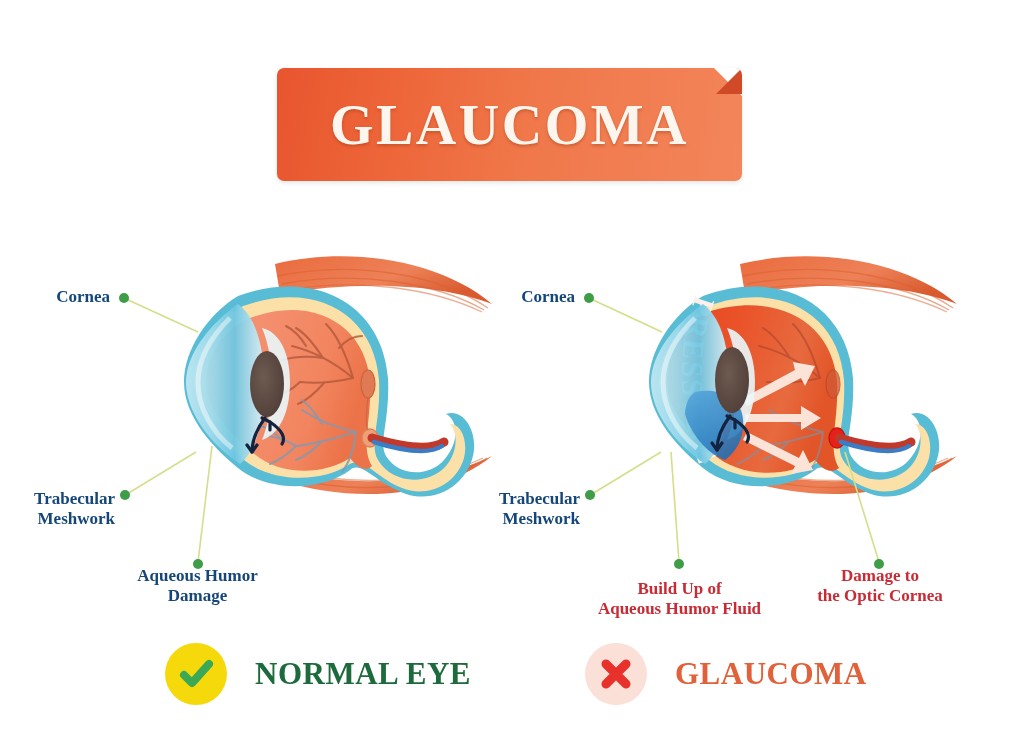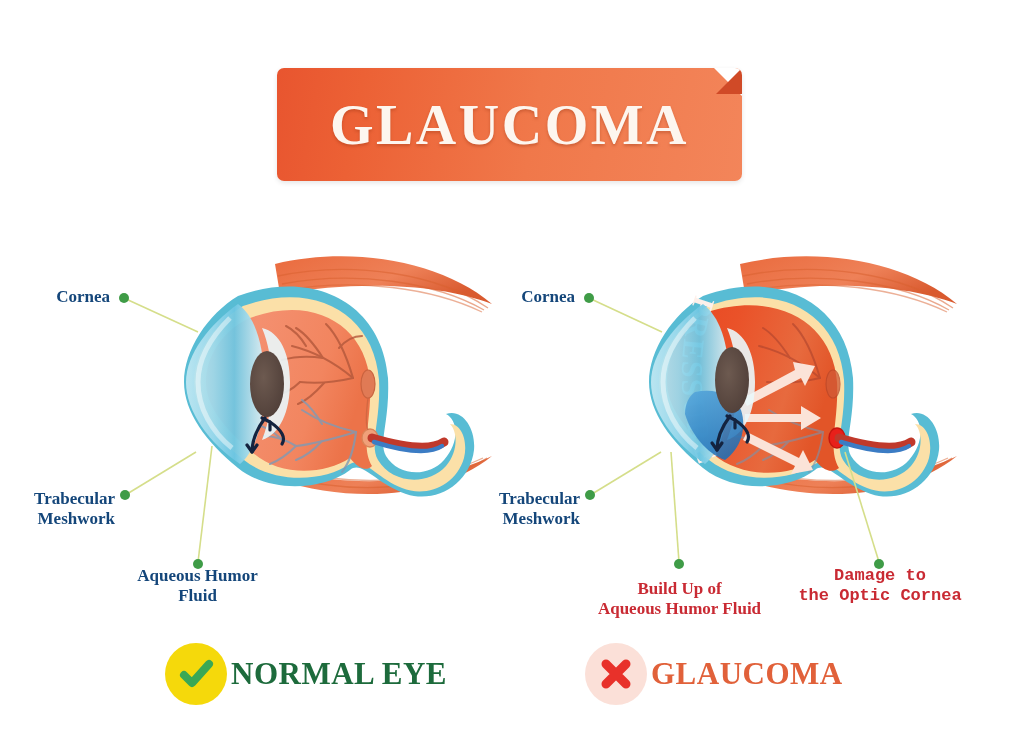--- a/index.html
+++ b/index.html
@@ -68,21 +68,21 @@
   .lbl.navy  { color: #14467a; }
   .lbl.crimson { color: #c92a33; }
   .lbl.right-al { text-align: right; }
   .lbl.center-al { text-align: center; }
 
   
   .legend-item {
     position: absolute;
     display: flex;
     align-items: center;
-    gap: 4px;
+    gap: 28px;
     text-align: center;
   }
   .legend-badge {
     width: 62px; height: 62px;
     border-radius: 50%;
     display: flex; align-items: center; justify-content: center;
     flex: 0 0 auto;
   }
   .badge-normal { background: #f5d90b; }
   .badge-glaucoma { background: #fbe0d8; }
@@ -386,29 +386,29 @@
       <circle cx="590" cy="495" r="5"></circle>
       <circle cx="679" cy="564" r="5"></circle>
       <circle cx="879" cy="564" r="5"></circle>
     </g>
   </svg>
 
   <div class="lbl navy right-al" style="left:-5px; top:287px; width:115px;">Cornea</div>
 
   <div class="lbl navy right-al" style="left:-40px; top:489px; width:155px;"><span>Trabecular</span><br><span>Meshwork</span></div>
 
-  <div class="lbl navy center-al" style="left:95px; top:566px; width:205px;"><span>Aqueous Humor</span><br><span>Fluid</span></div>
+  <div class="lbl navy center-al" style="left:95px; top:566px; width:205px;"><span>Aqueous Humor</span><br><span>Damage</span></div>
 
   <div class="lbl navy right-al" style="left:460px; top:287px; width:115px;">Cornea</div>
 
   <div class="lbl navy right-al" style="left:425px; top:489px; width:155px;"><span>Trabecular</span><br><span>Meshwork</span></div>
 
   <div class="lbl crimson center-al" style="left:562px; top:566px; width:235px;margin-top:13px;"><span>Build Up of</span><br><span>Aqueous Humor Fluid</span></div>
 
-  <div class="lbl crimson center-al" style="left:790px; top:566px; width:180px;font-family:Liberation Mono, monospace;"><span>Damage to</span><br><span>the Optic Cornea</span></div>
+  <div class="lbl crimson center-al" style="left:790px; top:566px; width:180px;"><span>Damage to</span><br><span>the Optic Cornea</span></div>
 
   <div class="legend-item" id="legend-normal">
     <div class="legend-badge badge-normal">
       <svg width="40" height="40" viewBox="0 0 40 40">
         <path d="M8 21 L 16 29 L 33 10" fill="none" stroke="#3aa855" stroke-width="8" stroke-linecap="round" stroke-linejoin="round"></path>
       </svg>
     </div>
     <div class="legend-text green">NORMAL EYE</div>
   </div>
 

